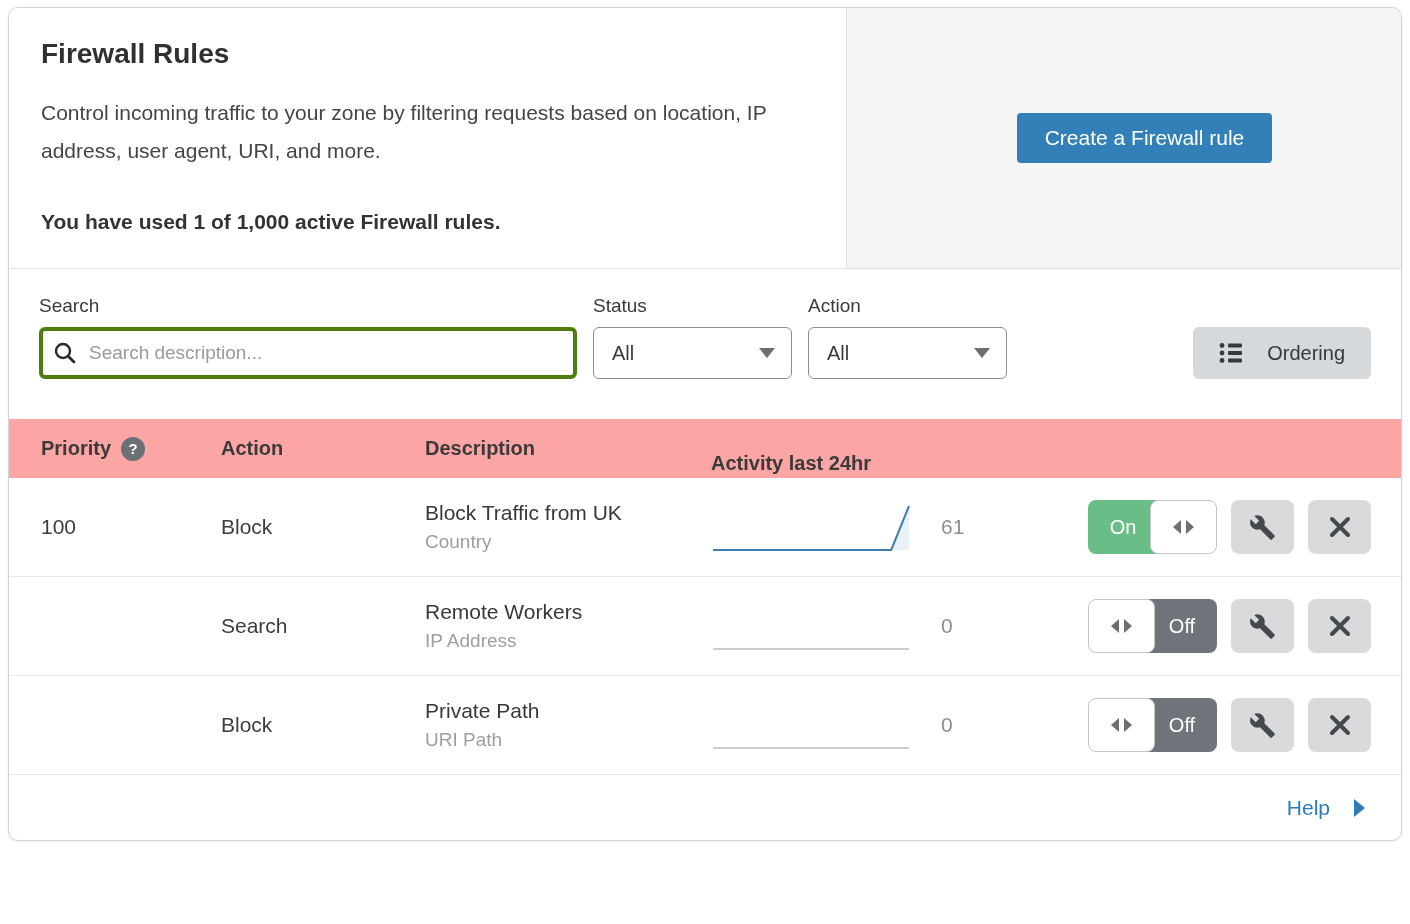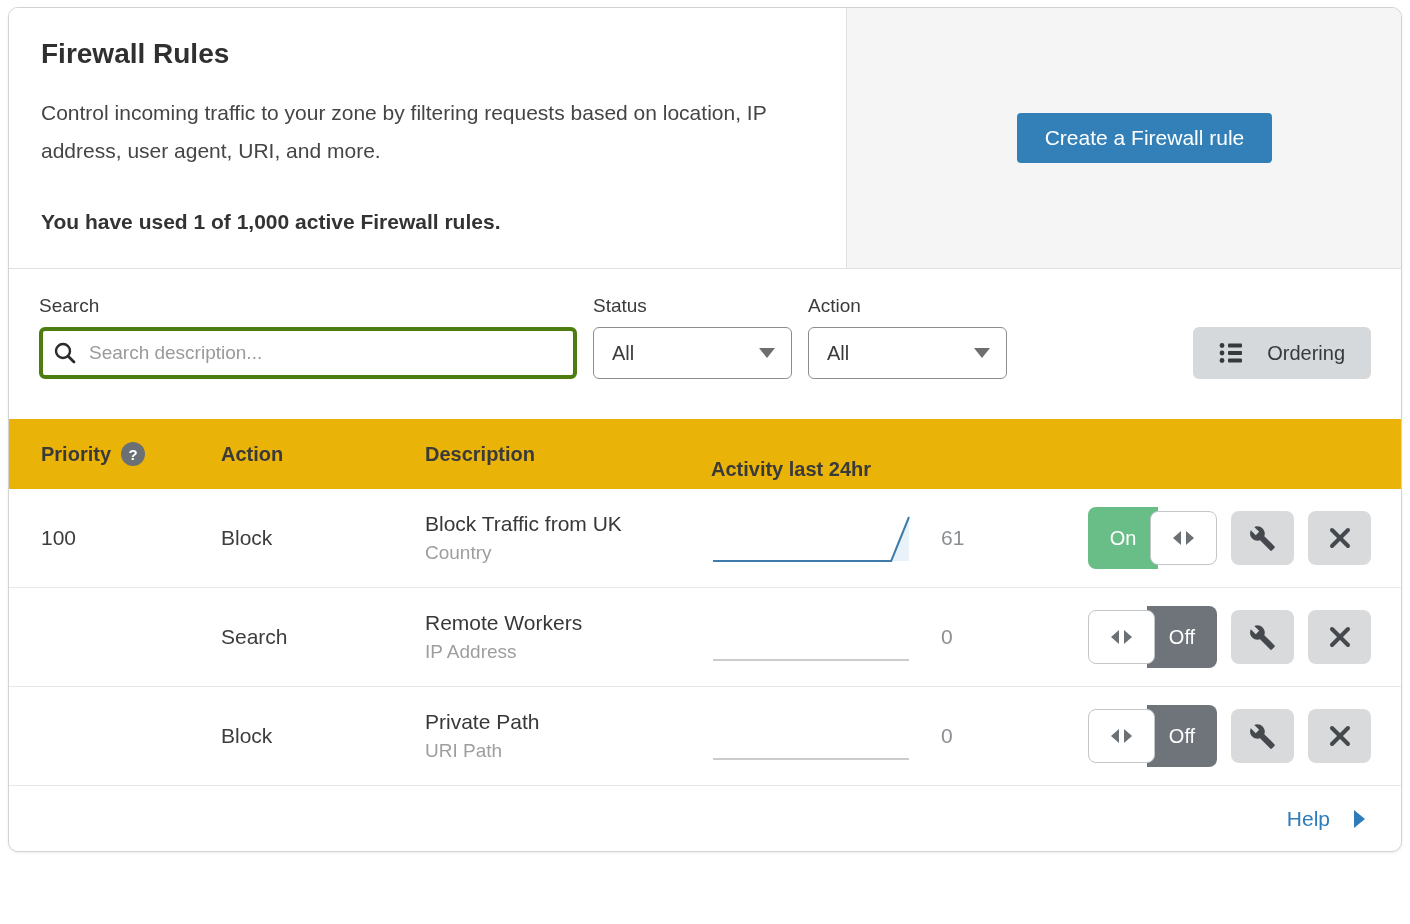--- a/index.html
+++ b/index.html
@@ -36,38 +36,38 @@
     font-size:20px; color:#3b3b3b; cursor:pointer;
   }
   .chev { width:0; height:0; border-left:8px solid transparent; border-right:8px solid transparent; border-top:10px solid #6e6e6e; }
   .spacer { flex:1; }
   .ordering-btn {
     height:52px; background:#d6d9db; border:none; border-radius:6px; cursor:pointer;
     display:flex; align-items:center; gap:24px; padding:0 26px; font-size:20px; color:#36393d; font-family:inherit;
   }
   
   .grid-cols { display:grid; grid-template-columns:180px 204px 286px 212px 96px 1fr; align-items:center; }
-  .thead { background:#eab308; height:70px; font-weight:bold; font-size:20px; color:#3a3a3a; padding-left:32px; }
+  .thead { background:#fca5a5; height:59px; font-weight:bold; font-size:20px; color:#3a3a3a; padding-left:32px; }
   .th { display:flex; align-items:center; gap:10px; }
   .help-dot {
     width:24px; height:24px; border-radius:50%; background:#6b7075; color:#fff;
     font-size:15px; font-weight:bold; display:inline-flex; align-items:center; justify-content:center; cursor:pointer;
   }
   .row { height:99px; border-bottom:1px solid #e8e8e8; padding-left:32px; }
   .cell-num { font-size:21px; color:#3d3d3d; }
   .cell-action { font-size:21px; color:#3d3d3d; }
   .desc-title { font-size:21px; color:#383838; margin-bottom:6px; }
   .desc-sub { font-size:19px; color:#9e9e9e; }
   .spark { width:200px; height:56px; }
   .count { font-size:21px; color:#8b8f93; padding-left:18px; }
   .controls { display:flex; align-items:center; justify-content:flex-end; gap:14px; padding-right:30px; }
   
   .toggle { display:flex; align-items:center; cursor:pointer; }
   .t-seg {
-    height:62px; width:70px; display:flex; align-items:center; justify-content:center;
+    height:54px; width:70px; display:flex; align-items:center; justify-content:center;
     font-size:20px; color:#fff;
   }
   .t-on  { background:#69bd87; border-radius:8px 0 0 8px; }
   .t-off { background:#6e7479; border-radius:0 8px 8px 0; }
   .toggle.is-on  .t-on  { margin-right:-8px; }
   .toggle.is-off .t-off { margin-left:-8px; }
   .t-handle {
     position:relative; z-index:1; height:54px; width:67px; background:#fff;
     border:1px solid #c3c6c8; border-radius:8px;
     display:flex; align-items:center; justify-content:center; gap:5px;

